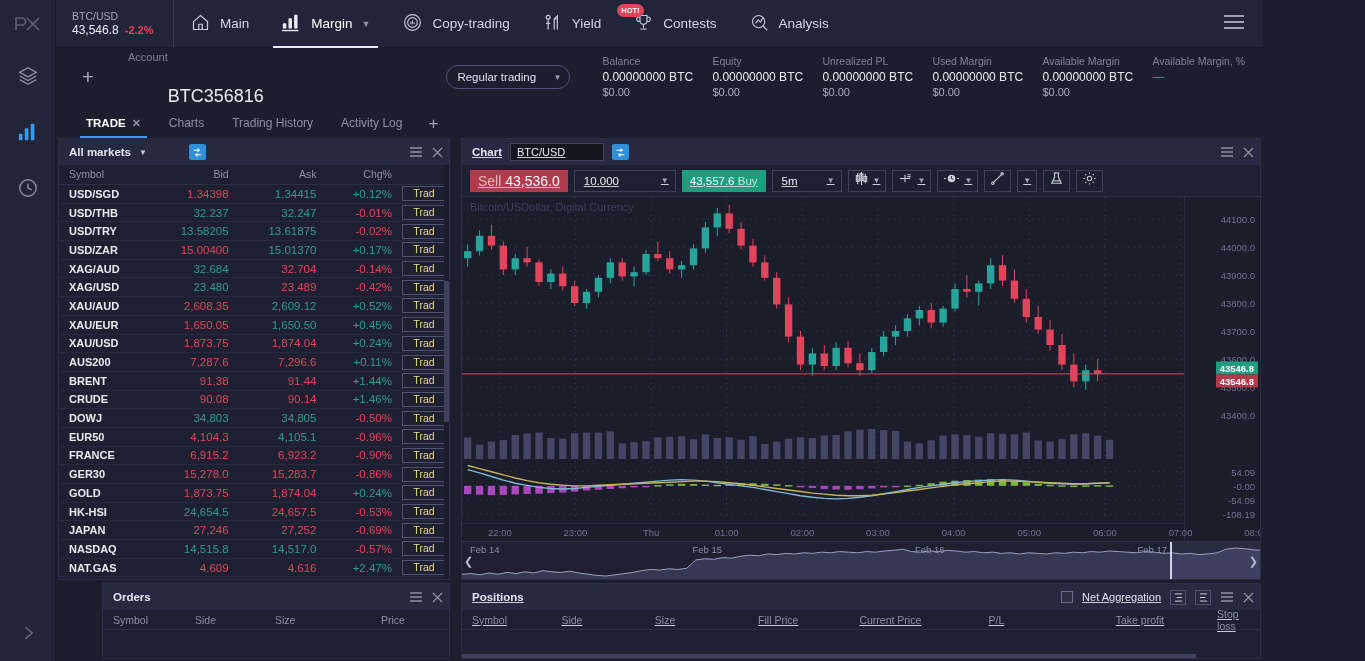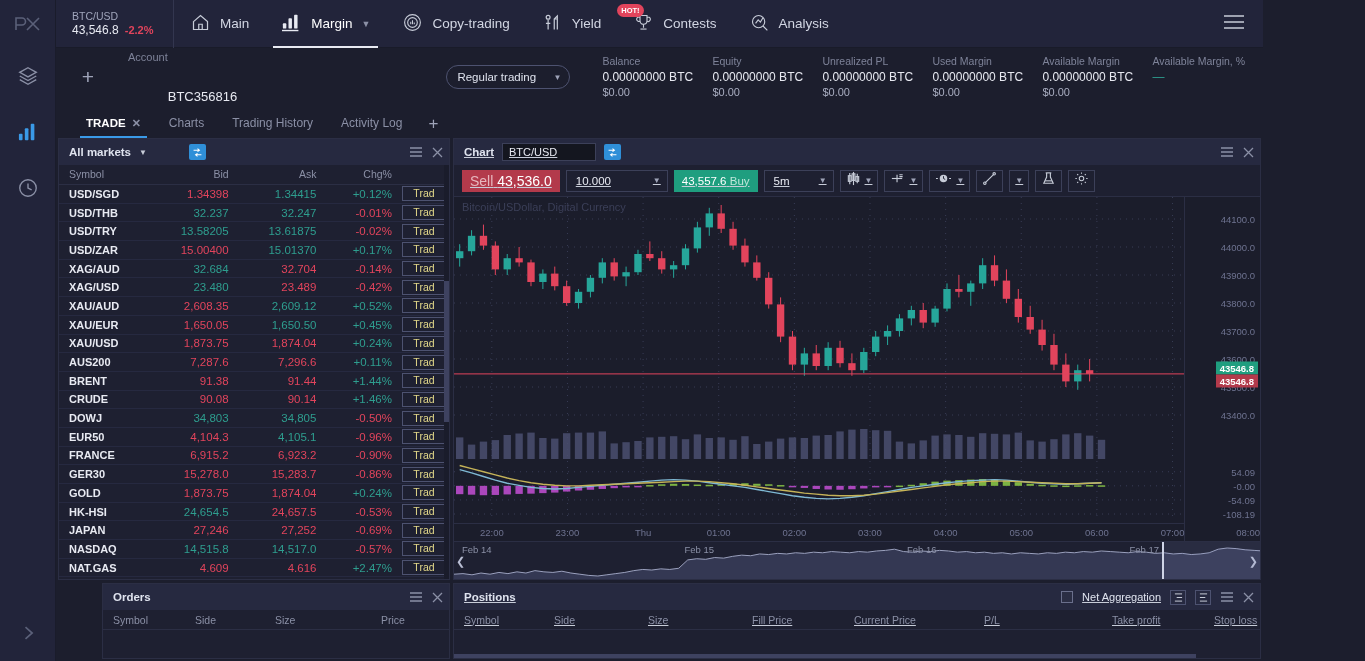--- a/index.html
+++ b/index.html
@@ -63,21 +63,21 @@
   .burger { margin-left: auto; padding: 0 18px; color: #c7ccd8; cursor: pointer; }
 
   
   .accountbar {
     height: 58px; background: #1c1e2d; display: flex; align-items: center;
     flex: 0 0 58px; padding-left: 8px;
   }
   .plus-acc { width: 48px; text-align: center; color: #9ea3b8; font-size: 21px; cursor: pointer; }
   .acc-block { display: flex; justify-content: center; padding-left: 16px; }
   .acc-label { font-size: 11px; color: #7e8399; line-height: 15px; }
-  .acc-value { font-size: 13px; color: #e8eaf2; line-height: 17px; margin-top: 38px; }
+  .acc-value { font-size: 18px; color: #e8eaf2; line-height: 17px; margin-top: 38px; }
   .mode-select {
     margin-left: auto; display: flex; align-items: center; justify-content: space-between;
     border: 1px solid #4d5270; border-radius: 13px; height: 24px; width: 124px;
     font-size: 11.5px; color: #dfe3ee; padding: 0 8px 0 10px; cursor: pointer;
   }
   .mode-select .caret { font-size: 8px; color: #9ea3b8; }
   .metrics { display: flex; margin-left: 32px; }
   .metric { padding-right: 18px; min-width: 110px; }
   .metric-label { font-size: 10.5px; color: #7e8399; line-height: 15px; white-space: nowrap; }
   .metric-v1 { font-size: 12px; color: #e8eaf2; line-height: 16px; white-space: nowrap; }
@@ -94,21 +94,21 @@
     font-size: 12px; color: #8b90a6; cursor: pointer; position: relative;
   }
   .tab.active { color: #fff; font-weight: bold; font-size: 11.5px; }
   .tab.active::after {
     content:""; position:absolute; left:8px; right:8px; bottom:0; height:2px; background:#3a9ae8;
   }
   .tab .x { font-size: 11px; color: #8b90a6; }
   .tab-plus { padding: 0 12px; color: #9ea3b8; font-size: 17px; cursor: pointer; line-height: 28px; }
 
   
-  .workspace { flex: 1; display: flex; min-height: 0; padding: 0 2px 2px 2px; gap: 3px; }
+  .workspace { flex: 1; display: flex; min-height: 0; padding: 0 2px 2px 2px; gap: 11px; }
   .col-left { width: 392px; flex: 0 0 392px; display: flex; flex-direction: column; gap: 3px; min-height: 0; }
   .col-right { flex: 1; display: flex; flex-direction: column; gap: 3px; min-width: 0; text-decoration: underline; }
 
   .panel { background: #1e2031; border: 1px solid #2b2e44; display: flex; flex-direction: column; min-height: 0; }
   .panel-head {
     height: 26px; background: #262940; display: flex; align-items: center;
     padding: 0 6px 0 10px; flex: 0 0 26px; gap: 8px;
   }
   .panel-title { font-size: 11.5px; font-weight: bold; color: #dfe3ee; white-space: nowrap; }
   .panel-dd { font-size: 8px; color: #c7ccd8; }

